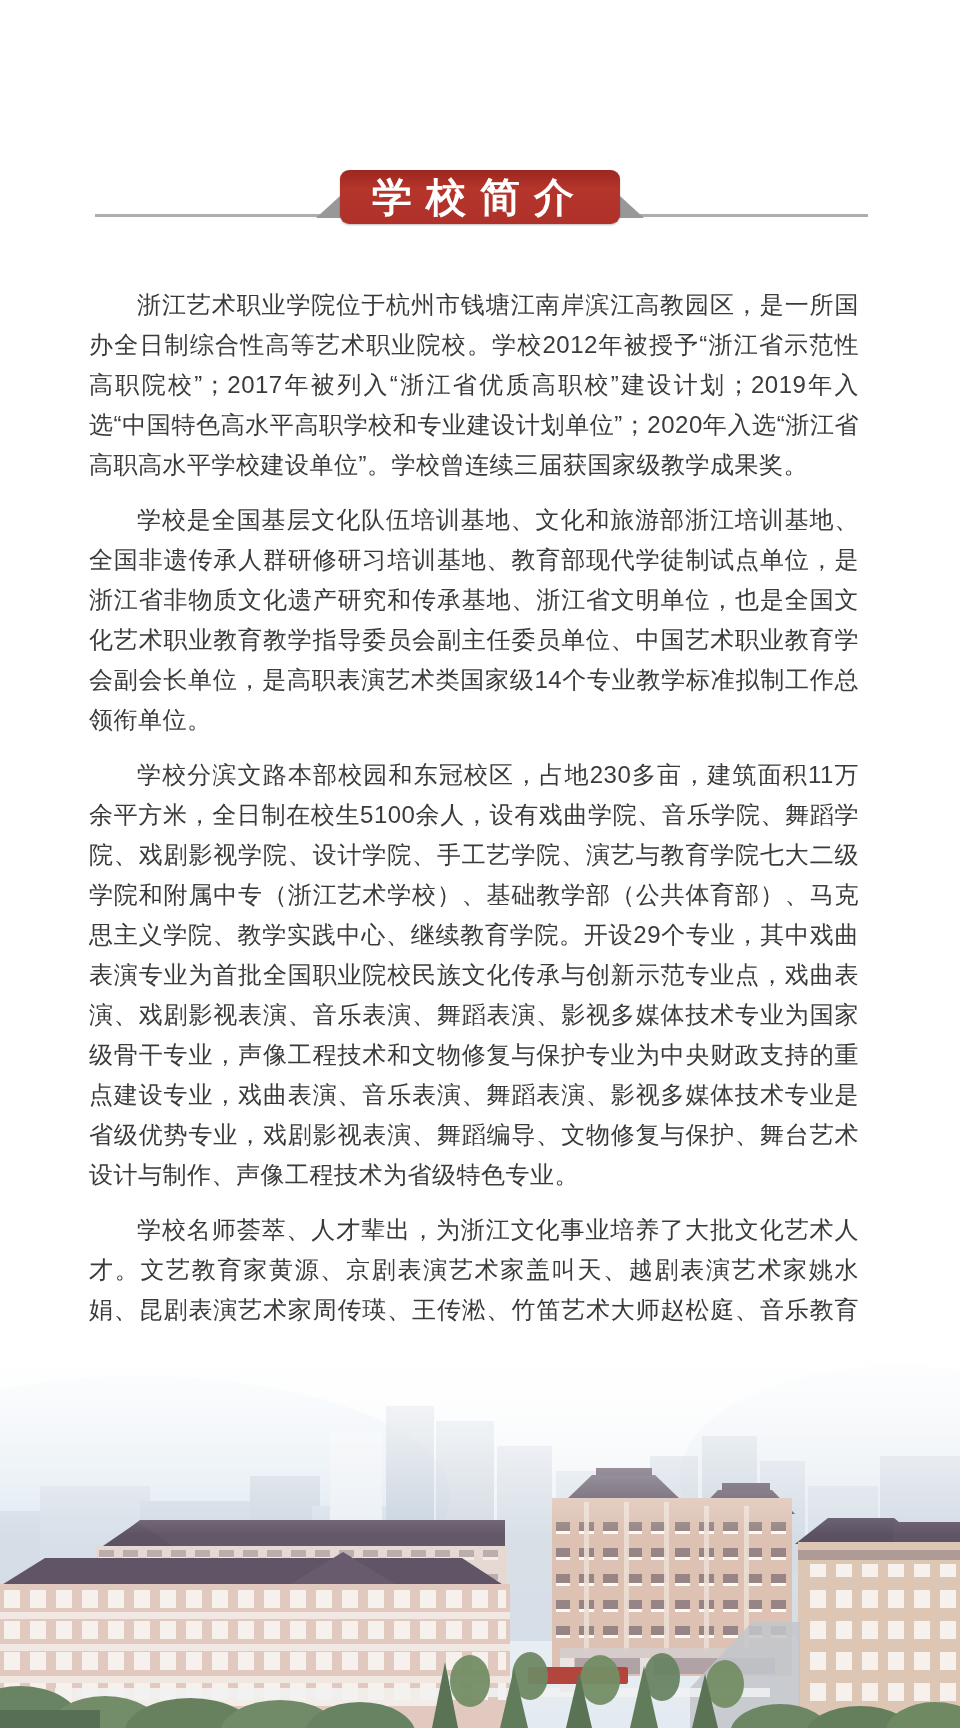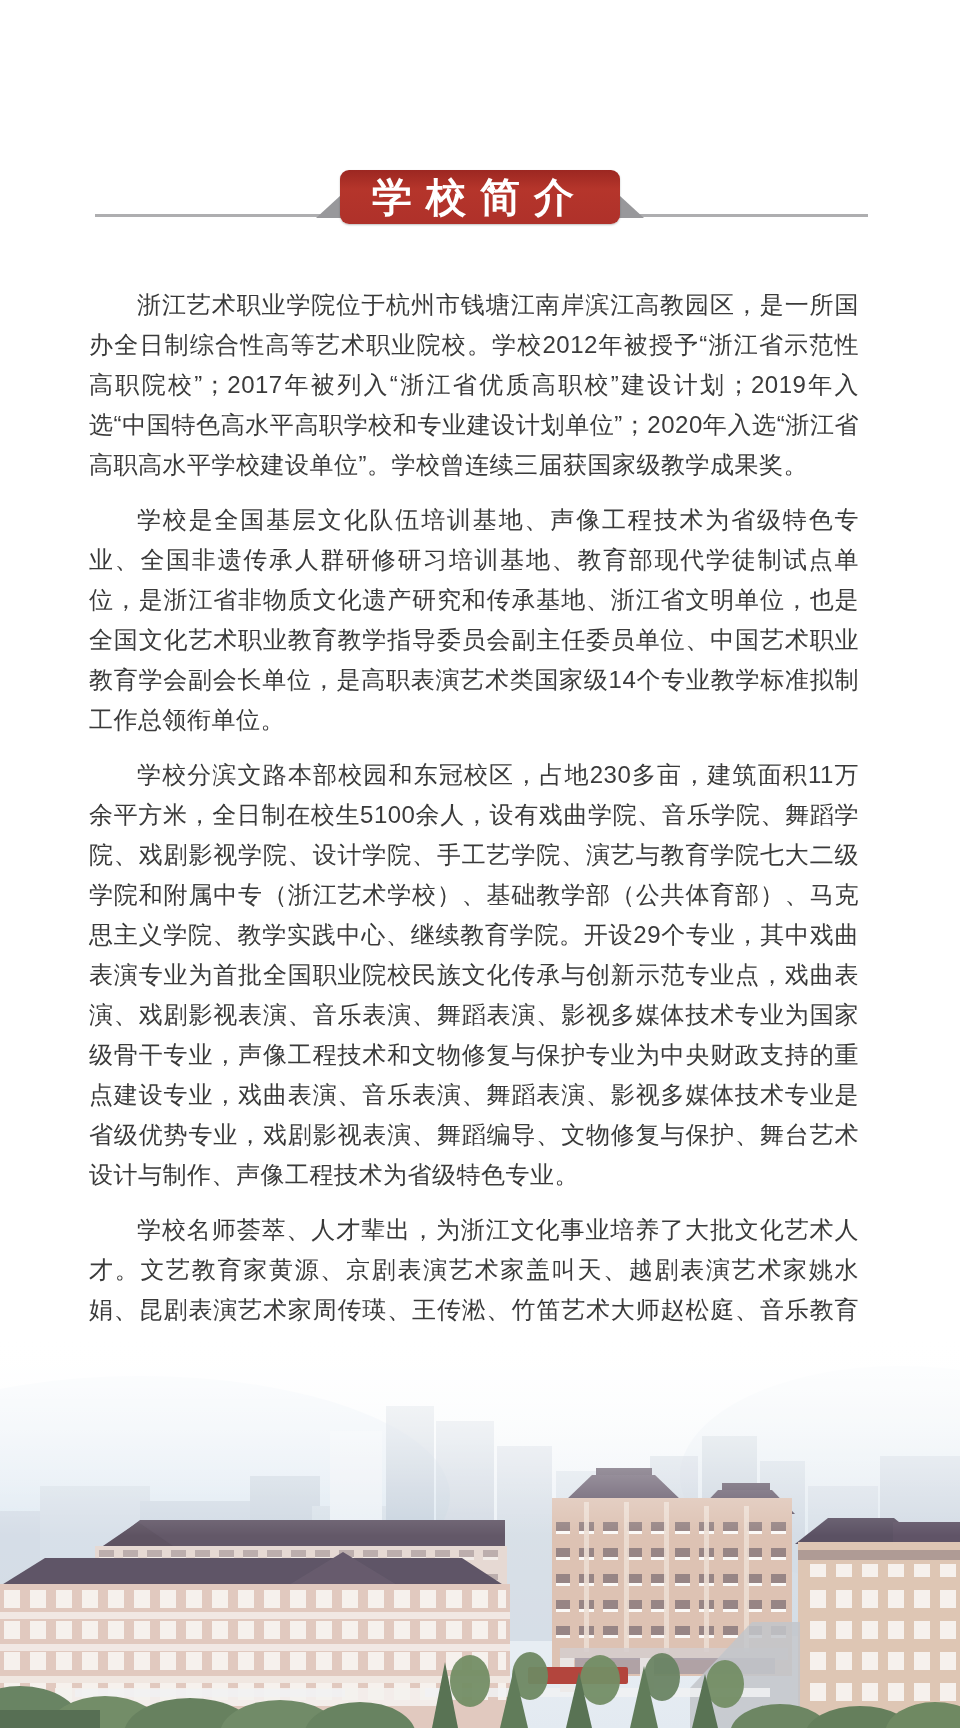--- a/index.html
+++ b/index.html
@@ -92,21 +92,21 @@
     <div class="banner-wrap">
       <div class="wing wing-left"></div>
       <div class="wing wing-right"></div>
       <div class="banner-red"></div>
       <div class="banner-title">学校简介</div>
     </div>
   </div>
 
   <div class="content">
     <p>浙江艺术职业学院位于杭州市钱塘江南岸滨江高教园区，是一所国办全日制综合性高等艺术职业院校。学校2012年被授予“浙江省示范性高职院校”；2017年被列入“浙江省优质高职校”建设计划；2019年入选“中国特色高水平高职学校和专业建设计划单位”；2020年入选“浙江省高职高水平学校建设单位”。学校曾连续三届获国家级教学成果奖。</p>
-    <p>学校是全国基层文化队伍培训基地、声像工程技术为省级特色专业、全国非遗传承人群研修研习培训基地、教育部现代学徒制试点单位，是浙江省非物质文化遗产研究和传承基地、浙江省文明单位，也是全国文化艺术职业教育教学指导委员会副主任委员单位、中国艺术职业教育学会副会长单位，是高职表演艺术类国家级14个专业教学标准拟制工作总领衔单位。</p>
+    <p>学校是全国基层文化队伍培训基地、文化和旅游部浙江培训基地、全国非遗传承人群研修研习培训基地、教育部现代学徒制试点单位，是浙江省非物质文化遗产研究和传承基地、浙江省文明单位，也是全国文化艺术职业教育教学指导委员会副主任委员单位、中国艺术职业教育学会副会长单位，是高职表演艺术类国家级14个专业教学标准拟制工作总领衔单位。</p>
     <p>学校分滨文路本部校园和东冠校区，占地230多亩，建筑面积11万余平方米，全日制在校生5100余人，设有戏曲学院、音乐学院、舞蹈学院、戏剧影视学院、设计学院、手工艺学院、演艺与教育学院七大二级学院和附属中专（浙江艺术学校）、基础教学部（公共体育部）、马克思主义学院、教学实践中心、继续教育学院。开设29个专业，其中戏曲表演专业为首批全国职业院校民族文化传承与创新示范专业点，戏曲表演、戏剧影视表演、音乐表演、舞蹈表演、影视多媒体技术专业为国家级骨干专业，声像工程技术和文物修复与保护专业为中央财政支持的重点建设专业，戏曲表演、音乐表演、舞蹈表演、影视多媒体技术专业是省级优势专业，戏剧影视表演、舞蹈编导、文物修复与保护、舞台艺术设计与制作、声像工程技术为省级特色专业。</p>
     <p>学校名师荟萃、人才辈出，为浙江文化事业培养了大批文化艺术人才。文艺教育家黄源、京剧表演艺术家盖叫天、越剧表演艺术家姚水娟、昆剧表演艺术家周传瑛、王传淞、竹笛艺术大师赵松庭、音乐教育家周大风等先后在校任教。现有教职工522人，其中专任教师339人，占教职工总</p>
   </div>
 
   <svg class="photo" viewBox="0 0 960 392" preserveAspectRatio="none" xmlns="http://www.w3.org/2000/svg">
     <defs>
       <linearGradient id="skyGrad" x1="0" y1="0" x2="0" y2="1">
         <stop offset="0" stop-color="#ffffff"></stop>
         <stop offset="0.45" stop-color="#eaf0f5"></stop>
         <stop offset="1" stop-color="#dfe7ef"></stop>

